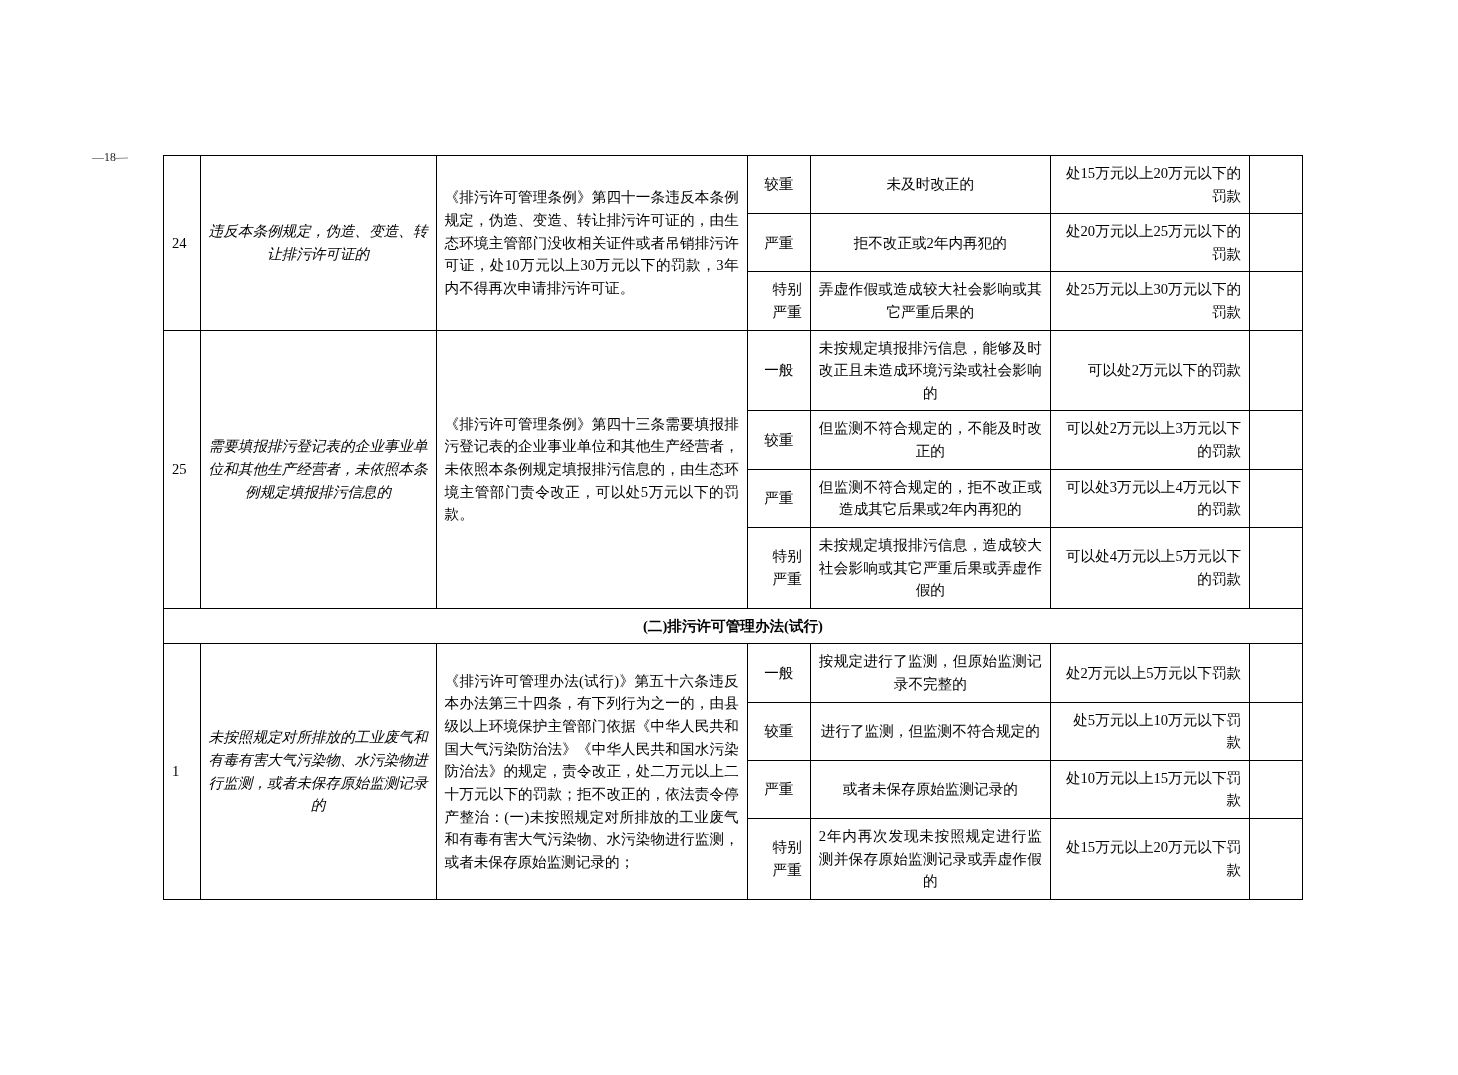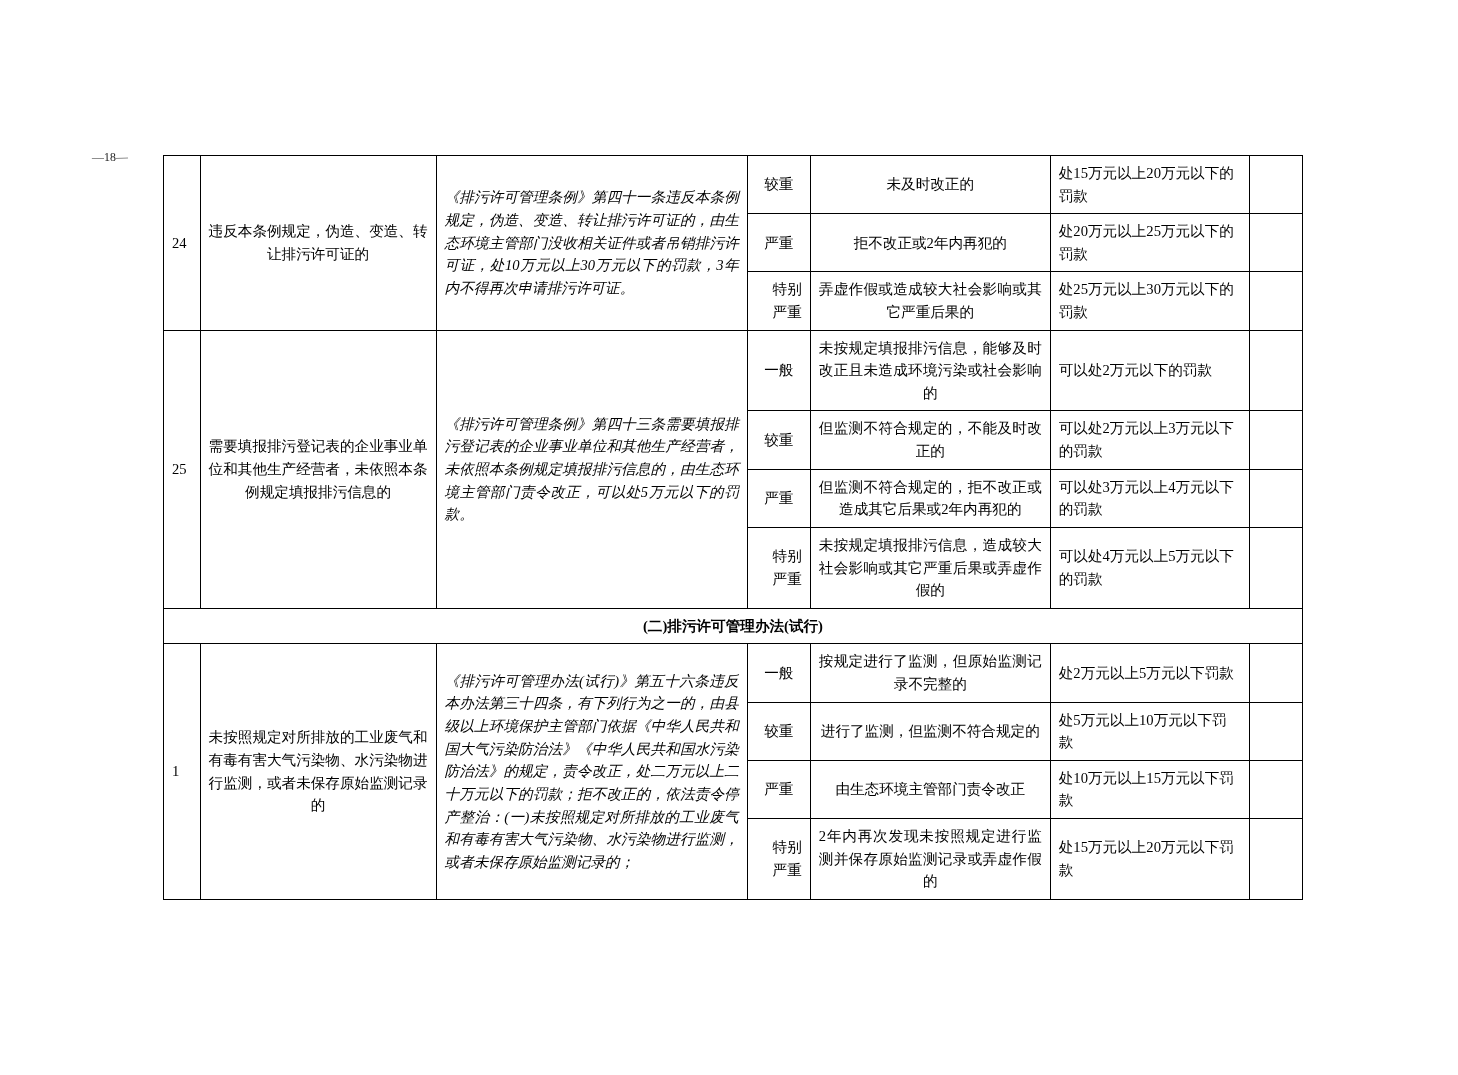--- a/index.html
+++ b/index.html
@@ -40,25 +40,25 @@
   }
   table.doc-table td {
     border: 1px solid #000;
     vertical-align: middle;
     padding: 6px 8px;
     font-size: 14.6px;
     line-height: 1.55;
     font-family: "Liberation Serif", "DejaVu Serif", serif;
   }
   .c-num     { width: 36px;  text-align: left; }
-  .c-item    { width: 232px; text-align: justify; text-align-last: center; }
-  .c-basis   { width: 306px; text-align: justify; text-align-last: left; font-style: italic; }
+  .c-item    { width: 232px; text-align: justify; text-align-last: center; font-style: italic; }
+  .c-basis   { width: 306px; text-align: justify; text-align-last: left; }
   .c-level   { width: 62px;  text-align: center; }
   .c-desc    { width: 236px; text-align: justify; text-align-last: center; }
-  .c-penalty { width: 196px; text-align: left; }
+  .c-penalty { width: 196px; text-align: right; }
   .c-last    { width: 52px; }
   .section-row td {
     text-align: center;
     padding: 8px 10px 8px 14px;
     font-weight: bold;
     font-size: 15px;
     font-family: "Liberation Sans", sans-serif;
   }
   .lvl-two-line { line-height: 1.35; text-align: right; }
 </style>
@@ -145,21 +145,21 @@
         <td class="c-last"></td>
       </tr>
       <tr>
         <td class="c-level">较重</td>
         <td class="c-desc">进行了监测，但监测不符合规定的</td>
         <td class="c-penalty">处5万元以上10万元以下罚款</td>
         <td class="c-last"></td>
       </tr>
       <tr>
         <td class="c-level">严重</td>
-        <td class="c-desc">由生态环境主管部门责令改正</td>
+        <td class="c-desc">或者未保存原始监测记录的</td>
         <td class="c-penalty">处10万元以上15万元以下罚款</td>
         <td class="c-last"></td>
       </tr>
       <tr>
         <td class="c-level lvl-two-line">特别<br>严重</td>
         <td class="c-desc">2年内再次发现未按照规定进行监测并保存原始监测记录或弄虚作假的</td>
         <td class="c-penalty">处15万元以上20万元以下罚款</td>
         <td class="c-last"></td>
       </tr>
     </tbody>

